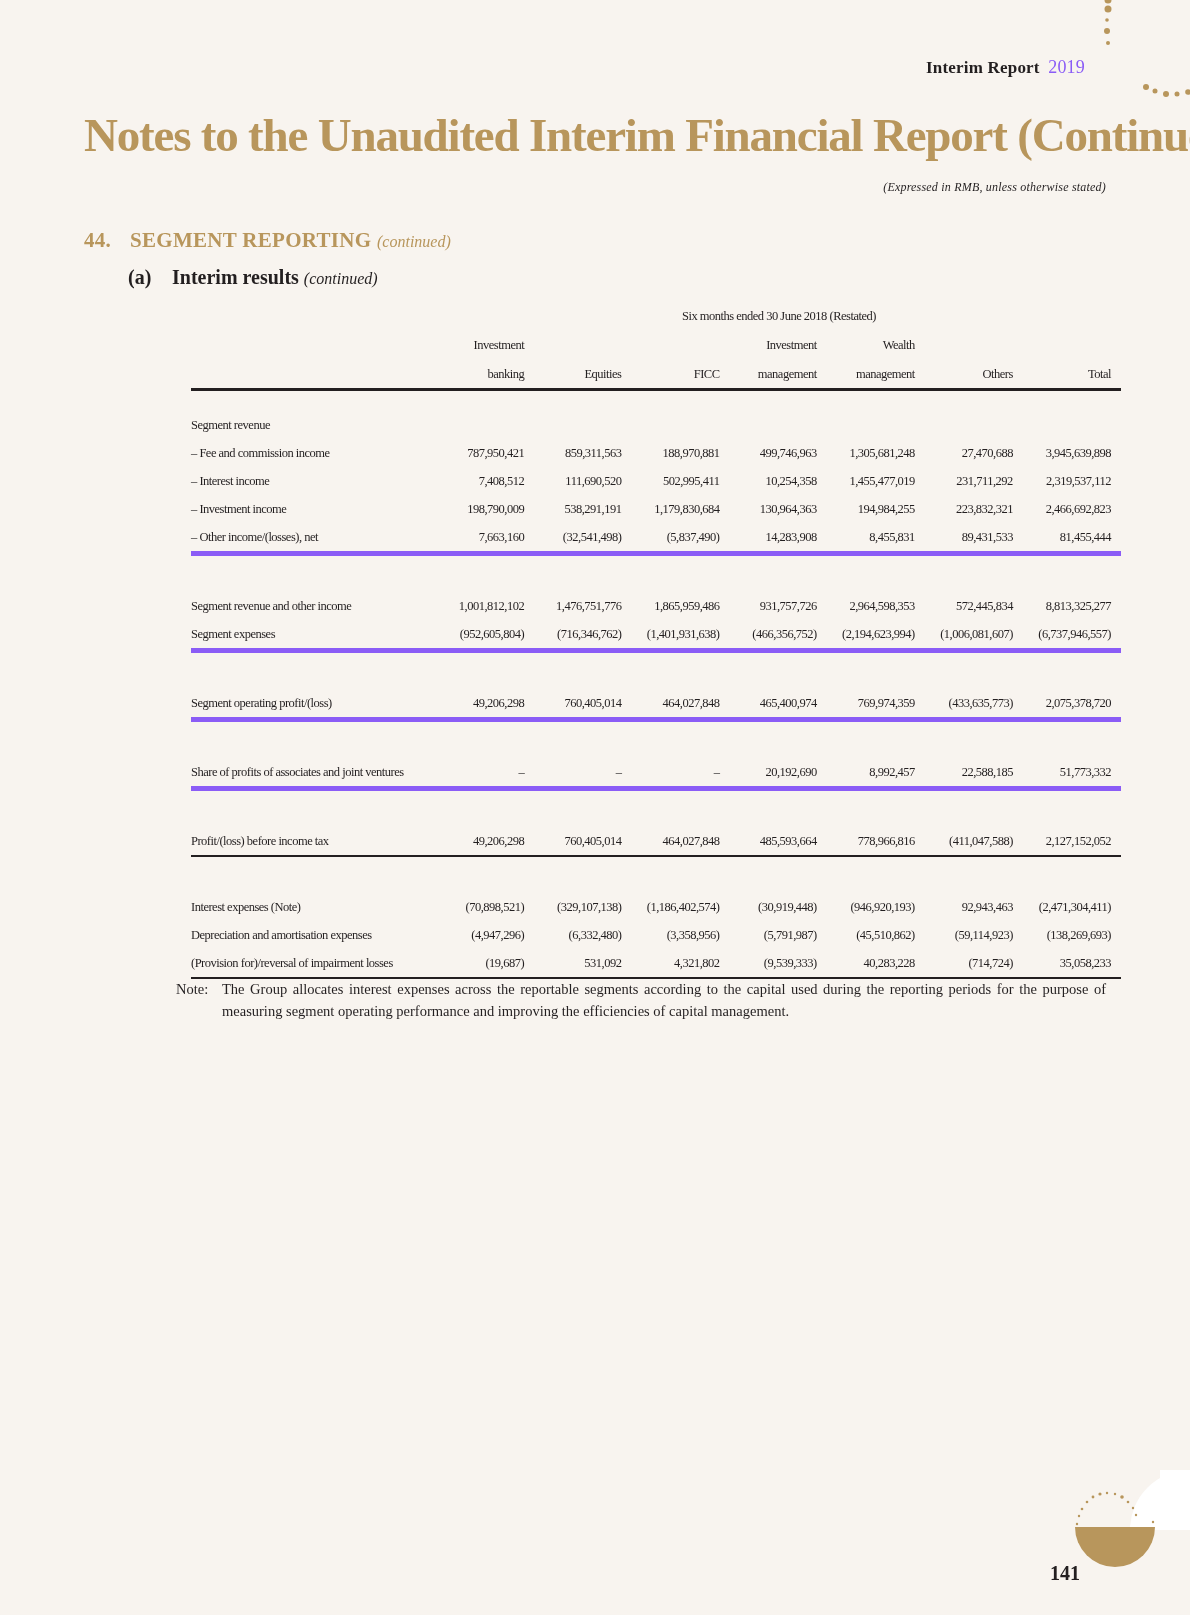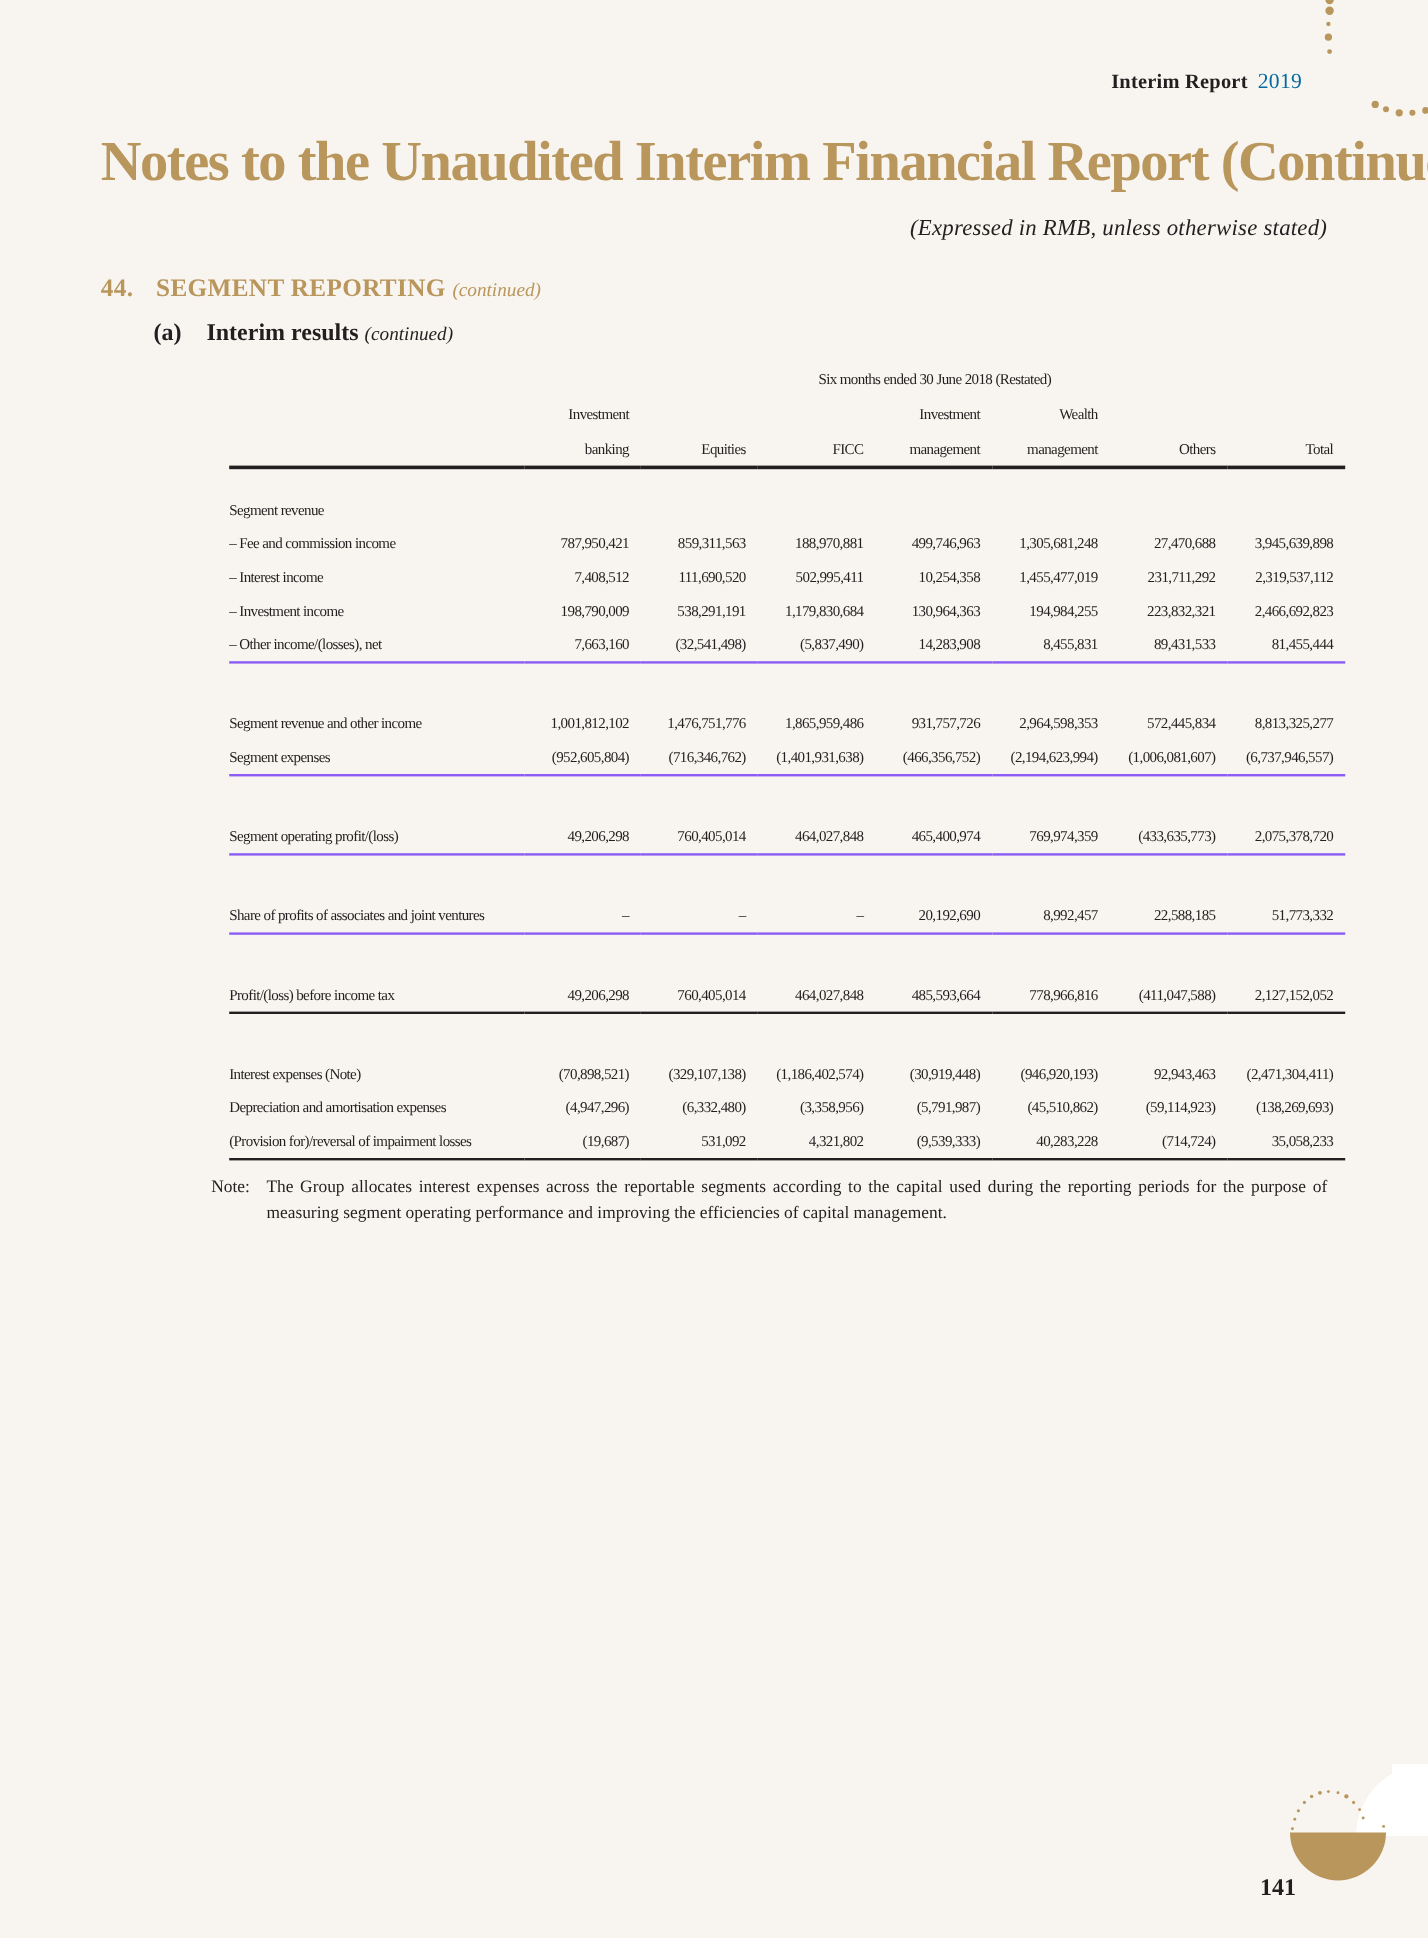--- a/index.html
+++ b/index.html
@@ -16,42 +16,42 @@
     
     .running-head {
       position: absolute;
       top: 57px;
       right: 105px;
       font-size: 17px;
       font-weight: bold;
       letter-spacing: 0.2px;
       white-space: nowrap;
     }
-    .running-head .year { color: #0369a1; font-weight: normal; margin-left: 4px; font-size: 18px; }
+    .running-head .year { color: #8b5cf6; font-weight: normal; margin-left: 4px; font-size: 18px; }
 
     .deco-top { position: absolute; top: 0; right: 0; width: 160px; height: 110px; }
     .deco-bottom { position: absolute; left: 1060px; top: 1470px; width: 130px; height: 145px; }
 
     .page-title {
       position: absolute;
       top: 108px;
       left: 84px;
       margin: 0;
       font-size: 47px;
       font-weight: bold;
       color: #b8965c;
       letter-spacing: -1.2px;
       white-space: nowrap;
     }
     .expressed {
       position: absolute;
       top: 180px;
       right: 84px;
       font-style: italic;
-      font-size: 19px;
+      font-size: 12px;
       letter-spacing: 0.2px;
     }
 
     .section-heading {
       position: absolute;
       top: 228px;
       left: 84px;
       margin: 0;
       font-size: 21px;
       font-weight: bold;
@@ -95,21 +95,21 @@
     .fin-table col.label { width: 250px; }
     .fin-table col.num { width: 100px; }
     .fin-table td.n, .fin-table th.n { text-align: right; padding-right: 10px; }
     .fin-table td.l { text-align: left; }
     .fin-table th.period { text-align: center; font-size: 12.5px; height: 24px; }
     .fin-table tr.hdr2 th { height: 30px; }
     .fin-table tr.hdr3 th { height: 28px; border-bottom: 3px double #231f20; }
     .fin-table tr.hdr3 th { border-bottom: 3px solid #231f20; }
     .fin-table tr.gap td { height: 20px; }
     .fin-table tr.gap-lg td { height: 36px; }
-    .fin-table tr.line td { border-bottom: 2px solid #8b5cf6; }
+    .fin-table tr.line td { border-bottom: 5px solid #8b5cf6; }
     .fin-table tr.dline td { border-bottom: 2px solid #231f20; }
     .fin-table .dash { padding-right: 14px; }
 
     .note {
       position: absolute;
       top: 978px;
       left: 176px;
       width: 930px;
       font-size: 14.5px;
       line-height: 22px;

